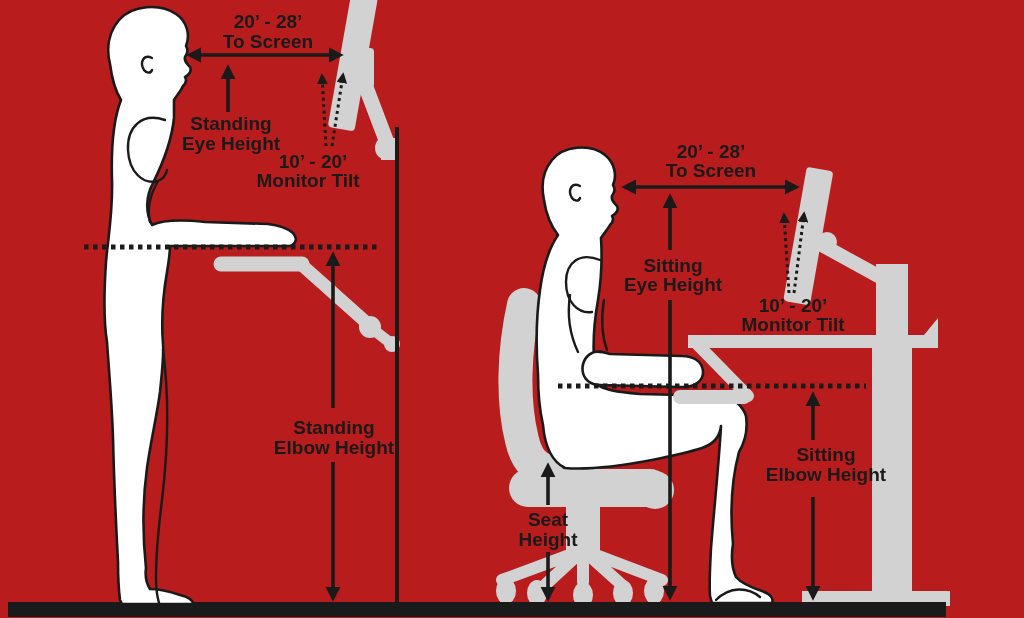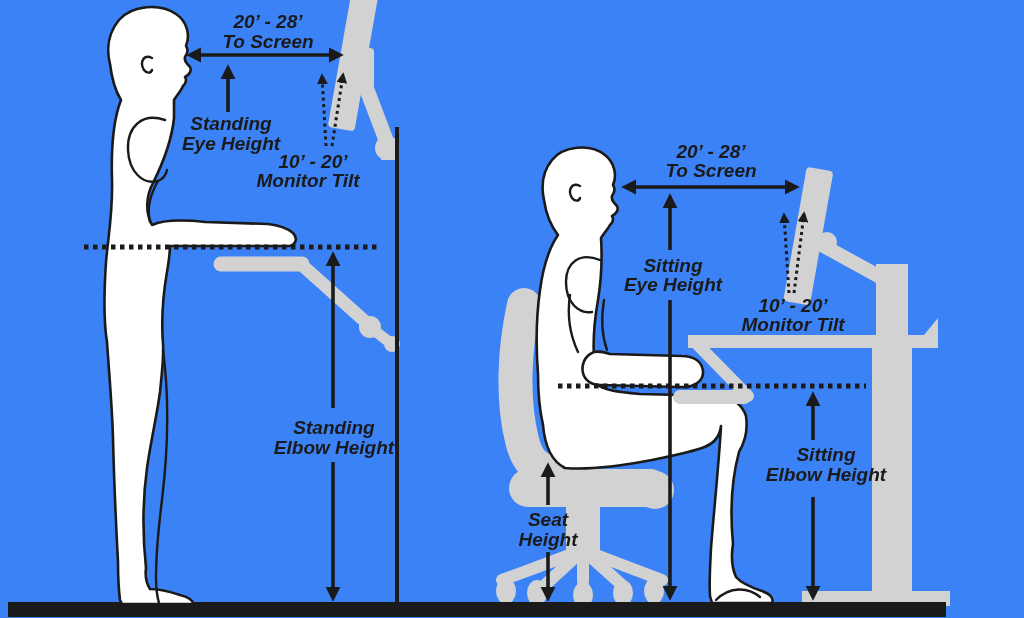--- a/index.html
+++ b/index.html
@@ -1,17 +1,17 @@
 <!DOCTYPE html>
 <html><head>
 <meta charset="utf-8">
 <style>
   html,body{margin:0;padding:0;background:#ffffff;}
-  #stage{position:relative;width:1024px;height:618px;background:#3b82f6;overflow:hidden;
-         font-family:"Liberation Sans",sans-serif;font-style:italic;}
+  #stage{position:relative;width:1024px;height:618px;background:#b91c1c;overflow:hidden;
+         font-family:"Liberation Sans",sans-serif;}
   svg{display:block;}
   text{font-family:"Liberation Sans",sans-serif;font-weight:bold;font-size:19px;fill:#1a1a1a;
        text-anchor:middle;}
   .figure{stroke:#1a1a1a;stroke-width:2.6;fill:#ffffff;stroke-linejoin:round;}
   .detail{stroke:#1a1a1a;stroke-width:2.4;fill:none;stroke-linecap:round;}
   .gray{fill:#d2d2d2;stroke:none;}
   .grayln{stroke:#d2d2d2;fill:none;}
   .arrow{stroke:#1a1a1a;stroke-width:3.6;fill:none;}
   .dotline{stroke:#1a1a1a;stroke-width:5;fill:none;stroke-dasharray:4.5 4.5;}
   .tilt{stroke:#1a1a1a;stroke-width:3;fill:none;stroke-dasharray:3 3.5;}

